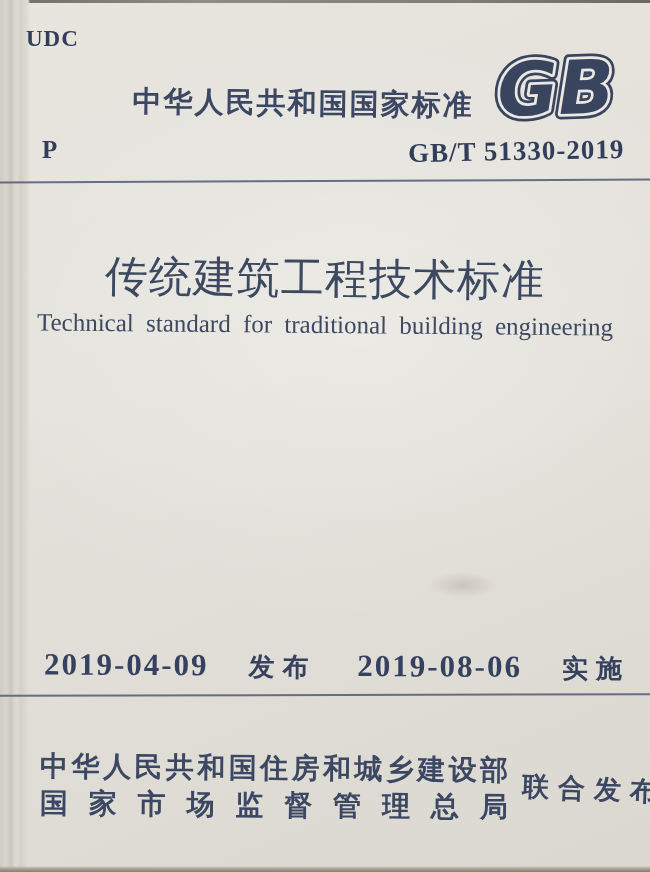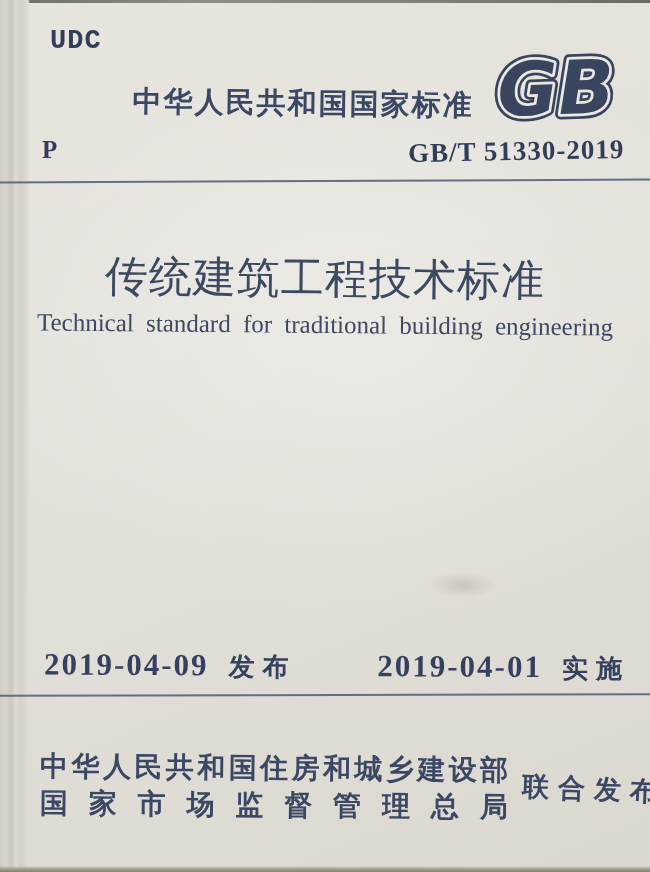--- a/index.html
+++ b/index.html
@@ -28,22 +28,22 @@
   .bottom-edge{
     position:absolute;left:0;bottom:0;right:0;height:6px;
     background:linear-gradient(to bottom,rgba(160,152,136,0) 0,#b0a897 40%,#877f6e 100%);
   }
   .smudge{
     position:absolute;left:428px;top:572px;width:70px;height:26px;border-radius:50%;
     background:radial-gradient(ellipse at center,rgba(140,135,125,.28),rgba(140,135,125,0) 70%);
   }
   
   .udc{
-    position:absolute;left:50px;top:26px;
-    font-weight:bold;font-size:27px;letter-spacing:1px;color:#323e59;font-family:Liberation Mono, monospace;
+    position:absolute;left:26px;top:26px;
+    font-weight:bold;font-size:23px;letter-spacing:1px;color:#323e59;
   }
   .header-title{
     position:absolute;left:0;right:44px;top:84px;text-align:center;
     font-family:"Liberation Sans","DejaVu Sans",sans-serif;
     font-weight:bold;font-size:29px;letter-spacing:2px;color:#3b4763;
     transform:rotate(.7deg);
   }
   .gb-logo{position:absolute;left:492px;top:46px;transform:rotate(-2deg);}
   .gb-outer{fill:none;stroke:#39445f;stroke-width:11;stroke-linejoin:round;}
   .gb-mid{fill:none;stroke:#eae8e1;stroke-width:5.5;stroke-linejoin:round;}
@@ -73,21 +73,21 @@
   }
   
   .dates-row{
     position:absolute;left:44px;right:20px;top:648px;
     display:flex;justify-content:space-between;align-items:baseline;
     transform:rotate(.3deg);
   }
   .date-num{font-weight:bold;font-size:31px;letter-spacing:2px;color:#35415e;}
   .date-label{
     font-family:"Liberation Sans","DejaVu Sans",sans-serif;
-    font-weight:bold;font-size:26px;letter-spacing:8px;color:#35415e;margin-left:20px;
+    font-weight:bold;font-size:26px;letter-spacing:8px;color:#35415e;margin-left:40px;
   }
   
   .publishers{
     position:absolute;left:40px;right:14px;top:750px;
     display:flex;align-items:center;
     transform:rotate(.5deg);
   }
   .pub-lines{width:468px;}
   .pub-line{
     width:468px;
@@ -131,21 +131,21 @@
 
   <div class="title-cn">传统建筑工程技术标准</div>
 
   <div class="title-en">Technical standard for traditional building engineering</div>
 
   <div class="dates-row">
     <div class="date-group">
       <span class="date-num">2019-04-09</span><span class="date-label">发布</span>
     </div>
     <div class="date-group">
-      <span class="date-num">2019-04-01</span><span class="date-label">实施</span>
+      <span class="date-num">2019-08-06</span><span class="date-label">实施</span>
     </div>
   </div>
 
   <div class="rule rule-bottom"></div>
 
   <div class="publishers">
     <div class="pub-lines">
       <div class="pub-line">中华人民共和国住房和城乡建设部</div>
       <div class="pub-line">国家市场监督管理总局</div>
     </div>

